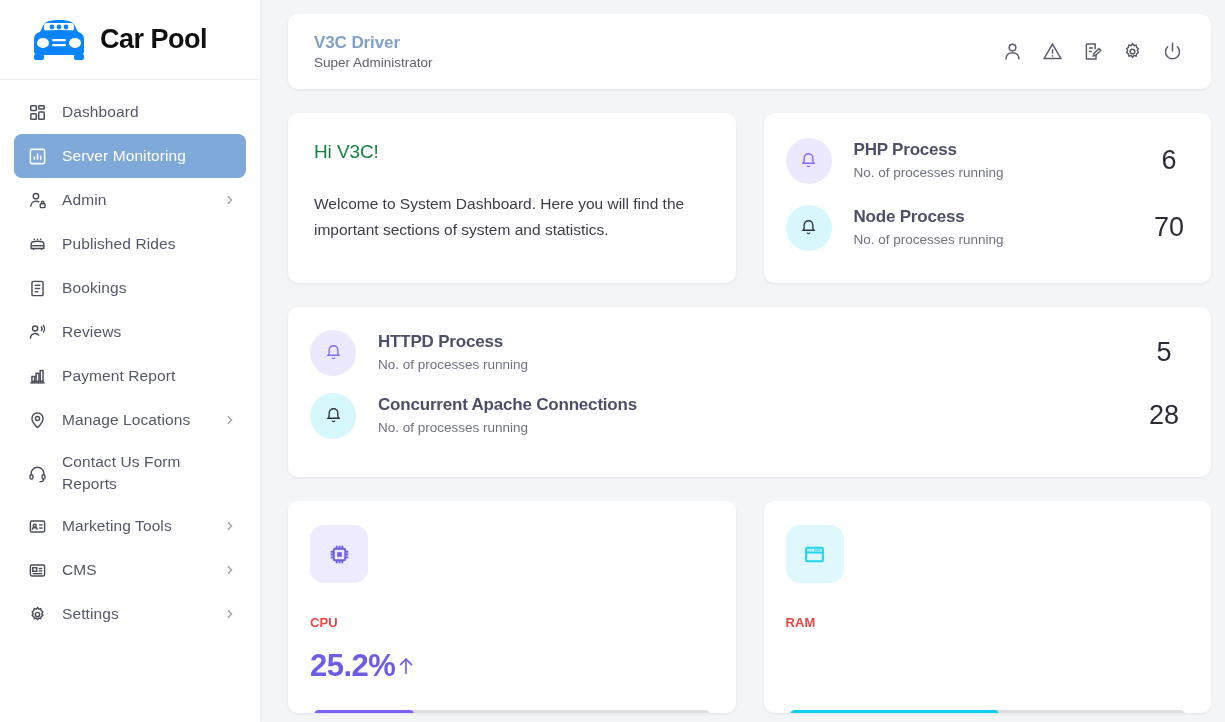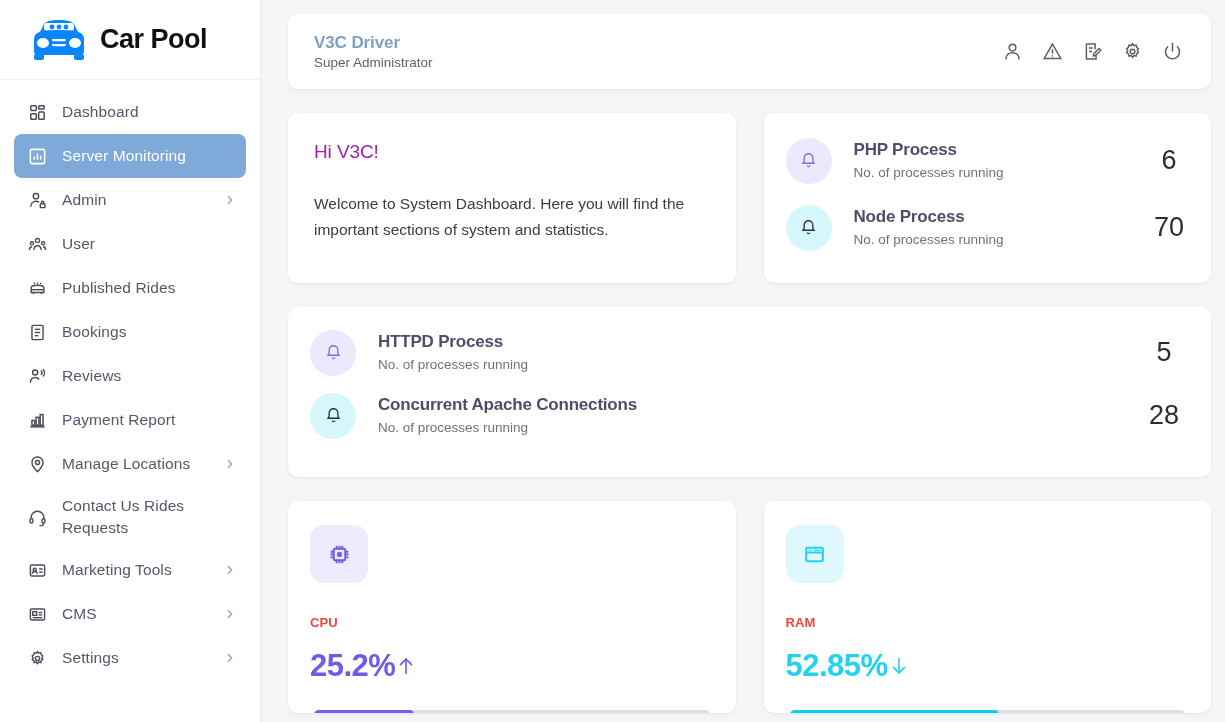--- a/index.html
+++ b/index.html
@@ -109,21 +109,21 @@
     display: flex; align-items: center; justify-content: center;
     color: #5b5d6b; cursor: pointer;
   }
 
   
   .row2 { display: flex; gap: 28px; margin-bottom: 24px; }
   .col { flex: 1; }
 
   .welcome-card { padding: 28px 26px 30px 26px; height: 170px; }
   .welcome-title {
-    font-size: 19px; color: #a21caf;
+    font-size: 19px; color: #15803d;
     margin-bottom: 22px;
     letter-spacing: -0.1px;
   }
   .welcome-body {
     font-size: 15.5px; color: #3b3c46;
     line-height: 1.65;
     margin-top: 28px;
   }
 
   
@@ -253,33 +253,20 @@
           </svg>
         </span>
         <span class="lbl">Admin</span>
         <span class="chev">
           <svg viewBox="0 0 24 24" width="13" height="13" fill="none" stroke="currentColor" stroke-width="2.3">
               <polyline points="9,5 16,12 9,19"></polyline>
             </svg>
         </span>
       </div>
 
-      <div class="nav-item">
-        <span class="ic">
-          <svg viewBox="0 0 24 24" width="19" height="19" fill="none" stroke="currentColor" stroke-width="1.7">
-            <circle cx="12" cy="7" r="2.6"></circle>
-              <path d="M7.5 19 C7.5 15.4 9.5 13.6 12 13.6 C14.5 13.6 16.5 15.4 16.5 19"></path>
-            <circle cx="5" cy="10.5" r="2"></circle>
-              <path d="M1.8 19 C1.8 16.3 3.2 14.9 5 14.9"></path>
-            <circle cx="19" cy="10.5" r="2"></circle>
-              <path d="M22.2 19 C22.2 16.3 20.8 14.9 19 14.9"></path>
-          </svg>
-        </span>
-        <span class="lbl">User</span>
-      </div>
 
       <div class="nav-item">
         <span class="ic">
           <svg viewBox="0 0 24 24" width="19" height="19" fill="none" stroke="currentColor" stroke-width="1.8">
             <path d="M4 17 L4 11 C4 9 6 8 12 8 C18 8 20 9 20 11 L20 17 Z"></path>
             <line x1="4" y1="13.5" x2="20" y2="13.5"></line>
             <line x1="7" y1="17" x2="7" y2="19"></line>
               <line x1="17" y1="17" x2="17" y2="19"></line>
             <line x1="8" y1="4.5" x2="8" y2="6.5"></line>
               <line x1="12" y1="4.5" x2="12" y2="6.5"></line>
@@ -343,21 +330,21 @@
 
       <div class="nav-item two-line">
         <span class="ic">
           <svg viewBox="0 0 24 24" width="19" height="19" fill="none" stroke="currentColor" stroke-width="1.8">
             <path d="M4 14 v-2 a8 8 0 0 1 16 0 v2"></path>
             <rect x="2.6" y="13.5" width="3.6" height="5.5" rx="1.6"></rect>
             <rect x="17.8" y="13.5" width="3.6" height="5.5" rx="1.6"></rect>
             <path d="M19.5 19 v0.8 a2.5 2.5 0 0 1 -2.5 2.5 h-2.5"></path>
           </svg>
         </span>
-        <span class="lbl">Contact Us Rides Requests</span>
+        <span class="lbl">Contact Us Form Reports</span>
       </div>
 
       <div class="nav-item">
         <span class="ic">
           <svg viewBox="0 0 24 24" width="19" height="19" fill="none" stroke="currentColor" stroke-width="1.8">
             <rect x="3" y="5" width="18" height="14" rx="1.8"></rect>
             <circle cx="8.5" cy="11" r="1.9"></circle>
               <path d="M5.4 16 C5.4 14 6.8 13.2 8.5 13.2 C10.2 13.2 11.6 14 11.6 16"></path>
             <line x1="14" y1="10" x2="18.5" y2="10"></line>
               <line x1="14" y1="14" x2="18.5" y2="14"></line>
@@ -565,29 +552,20 @@
           <span class="metric-icon cy">
             <svg viewBox="0 0 24 24" width="25" height="25" fill="none" stroke="currentColor" stroke-width="2">
               <rect x="4" y="5.5" width="16" height="13" rx="1.2"></rect>
               <line x1="4" y1="10" x2="20" y2="10"></line>
               <circle cx="6.8" cy="7.8" r="0.7" fill="currentColor" stroke="none"></circle>
               <circle cx="9" cy="7.8" r="0.7" fill="currentColor" stroke="none"></circle>
               <line x1="11.5" y1="7.8" x2="18" y2="7.8" stroke-width="1.4"></line>
             </svg>
           </span>
           <div class="metric-label">RAM</div>
-          <div class="metric-valrow">
-            <span class="metric-val cyan">52.85%</span>
-            <span class="metric-arrow cyan">
-              <svg viewBox="0 0 24 24" width="22" height="22" fill="none" stroke="currentColor" stroke-width="1.8" stroke-linecap="round" stroke-linejoin="round">
-                <line x1="12" y1="4" x2="12" y2="19.5"></line>
-                  <polyline points="6,13.5 12,19.5 18,13.5"></polyline>
-              </svg>
-            </span>
-          </div>
           <div class="progress-track">
             <div class="progress-fill cyan" style="width: 52.85%;"></div>
           </div>
         </div>
       </div>
 
     </div>
 
   </main>
 </div>

